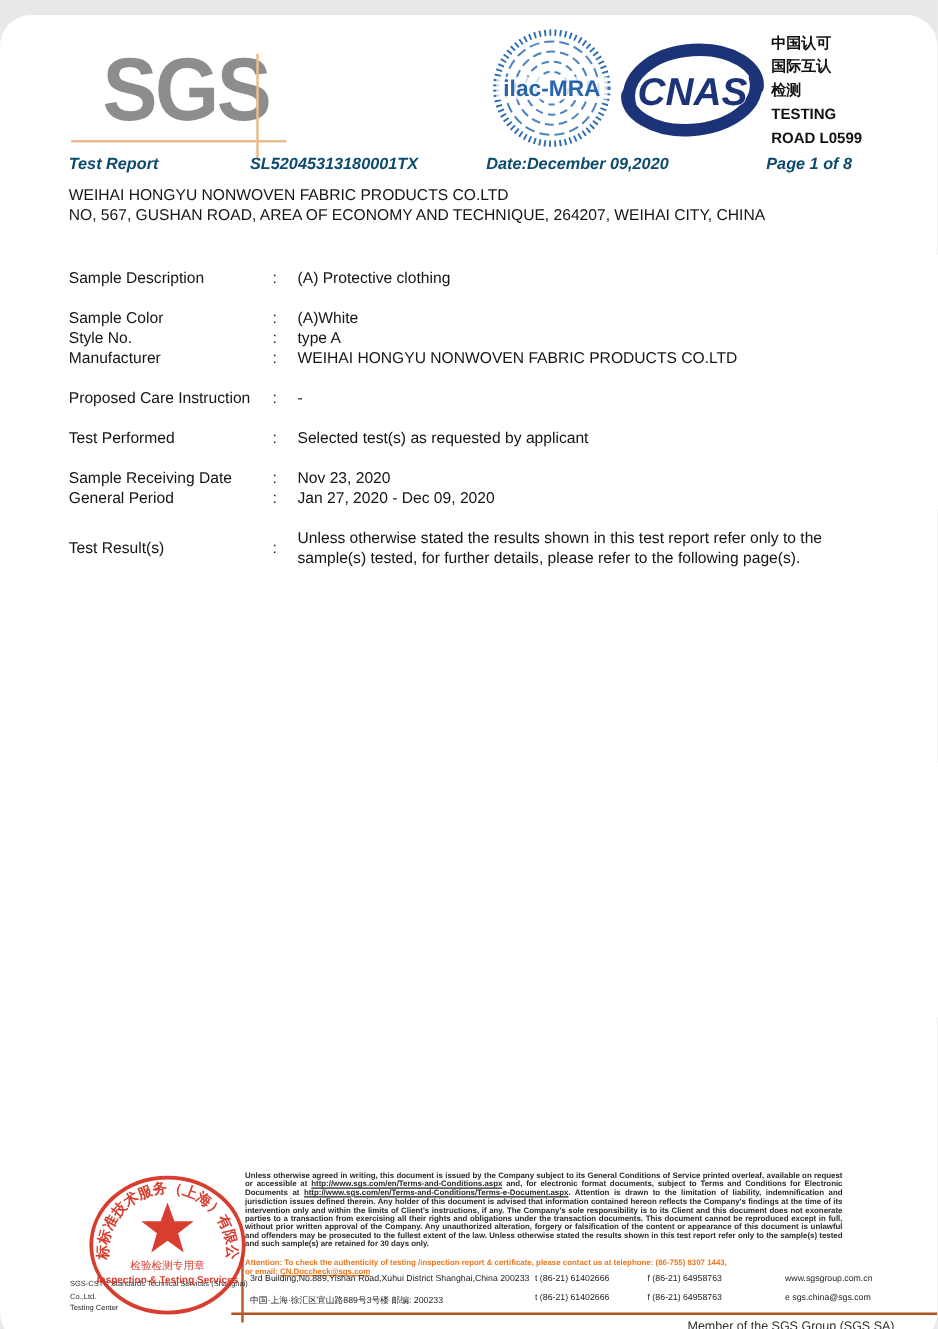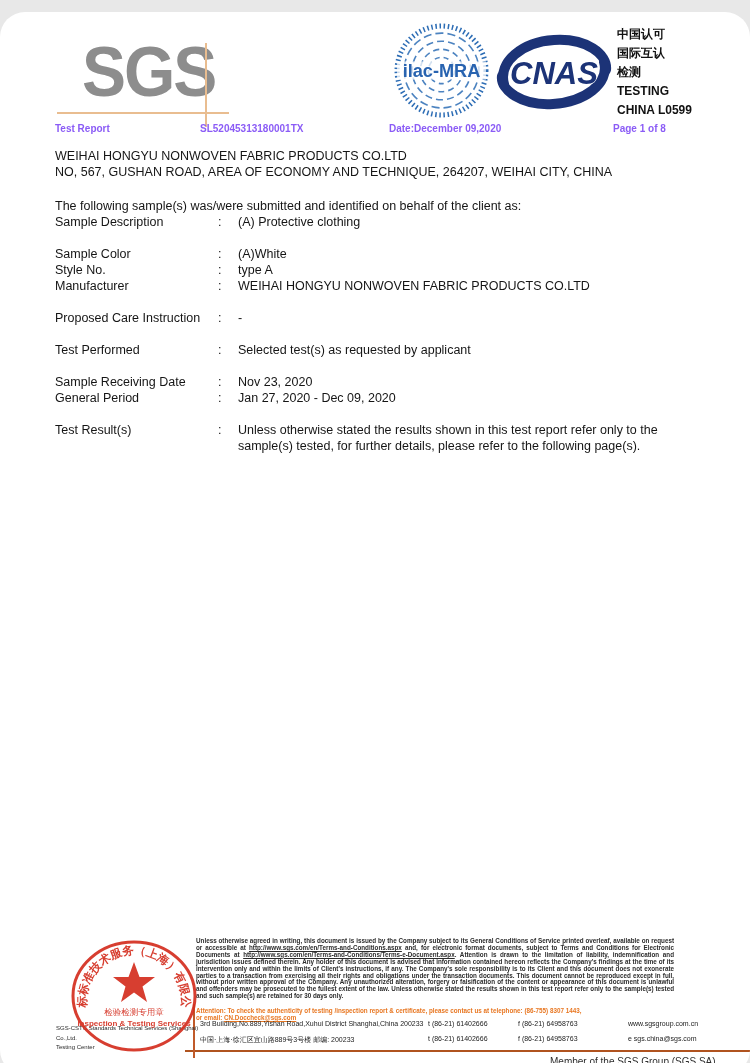--- a/index.html
+++ b/index.html
@@ -10,33 +10,33 @@
   .sgs-logo{position:absolute;left:82px;top:26px;font-size:66px;font-weight:bold;
             letter-spacing:-2px;color:#8d8d8d;line-height:1;transform:scaleY(1.08);}
   .crop-h{position:absolute;left:57px;top:100px;width:172px;height:2px;background:#e9bd90;}
   .crop-v{position:absolute;left:205px;top:31px;width:2px;height:84px;background:#e9bd90;}
 
   .ilac{position:absolute;left:393px;top:10px;width:97px;height:97px;}
   .cnas{position:absolute;left:494px;top:20px;width:120px;height:80px;}
   .accred{position:absolute;left:617px;top:13px;font-size:12px;font-weight:bold;line-height:19px;color:#111;}
   .accred div{white-space:nowrap;}
 
-  .hdr-row{position:absolute;top:111px;left:0;width:750px;height:17px;font-size:10px;font-weight:bold;color:#8b5cf6;}
+  .hdr-row{position:absolute;top:111px;left:0;width:750px;height:17px;font-size:13px;font-weight:bold;color:#0c4a6e;font-style:italic;}
   .hdr-title{position:absolute;left:55px;}
   .hdr-repno{position:absolute;left:200px;}
   .hdr-date{position:absolute;left:389px;}
   .hdr-page{position:absolute;left:613px;text-align:right;}
 
   
   .body-text{font-size:12.5px;line-height:16px;color:#151515;}
   .client{position:absolute;left:55px;top:136px;width:660px;}
   .intro{position:absolute;left:55px;top:186px;width:660px;}
   .specs{position:absolute;left:55px;top:202px;width:642px;}
   .spec-row{display:flex;}
-  .spec-row.gap{margin-top:16px;}
+  .spec-row.gap{margin-top:16px;align-items:center;}
   .spec-label{width:163px;flex:none;}
   .spec-colon{width:20px;flex:none;}
   .spec-value{flex:1;min-width:0;}
 
   
   .stamp{position:absolute;left:70px;top:928px;width:128px;height:112px;z-index:3;opacity:.92;}
   .stamp-company{position:absolute;left:56px;top:1012px;width:160px;font-size:6px;line-height:9.5px;
                  color:#2a2a2a;z-index:2;}
   .legal{position:absolute;left:196px;top:926px;width:478px;font-size:6.3px;line-height:6.9px;
          font-weight:bold;color:#2b2b2b;text-align:justify;}
@@ -77,36 +77,35 @@
     <path d="M 10,52 C 4,30 28,10 60,8 C 92,6 114,22 112,38" fill="none" stroke="#1c3377" stroke-width="10" stroke-linecap="round"></path>
     <path d="M 110,30 C 116,52 90,70 59,72 C 28,74 6,58 8,44" fill="none" stroke="#1c3377" stroke-width="10" stroke-linecap="round"></path>
     <text x="60" y="52" text-anchor="middle" font-family="Liberation Sans, sans-serif" font-size="31" font-weight="bold" font-style="italic" fill="#1c3377" stroke="#ffffff" stroke-width="1" paint-order="stroke">CNAS</text>
   </svg>
 
   <div class="accred">
     <div>中国认可</div>
     <div>国际互认</div>
     <div>检测</div>
     <div>TESTING</div>
-    <div>CHINA L0599</div>
+    <div>ROAD L0599</div>
   </div>
 
   <div class="hdr-row">
     <span class="hdr-title">Test Report</span>
     <span class="hdr-repno">SL52045313180001TX</span>
     <span class="hdr-date">Date:December 09,2020</span>
     <span class="hdr-page">Page 1 of 8</span>
   </div>
 
   <div class="client body-text">
     <div>WEIHAI HONGYU NONWOVEN FABRIC PRODUCTS CO.LTD</div>
     <div>NO, 567, GUSHAN ROAD, AREA OF ECONOMY AND TECHNIQUE, 264207, WEIHAI CITY, CHINA</div>
   </div>
 
-  <div class="intro body-text">The following sample(s) was/were submitted and identified on behalf of the client as:</div>
 
   <div class="specs body-text">
     <div class="spec-row">
       <span class="spec-label">Sample Description</span>
       <span class="spec-colon">:</span>
       <span class="spec-value">(A) Protective clothing</span>
     </div>
     <div class="spec-row gap">
       <span class="spec-label">Sample Color</span>
       <span class="spec-colon">:</span>

